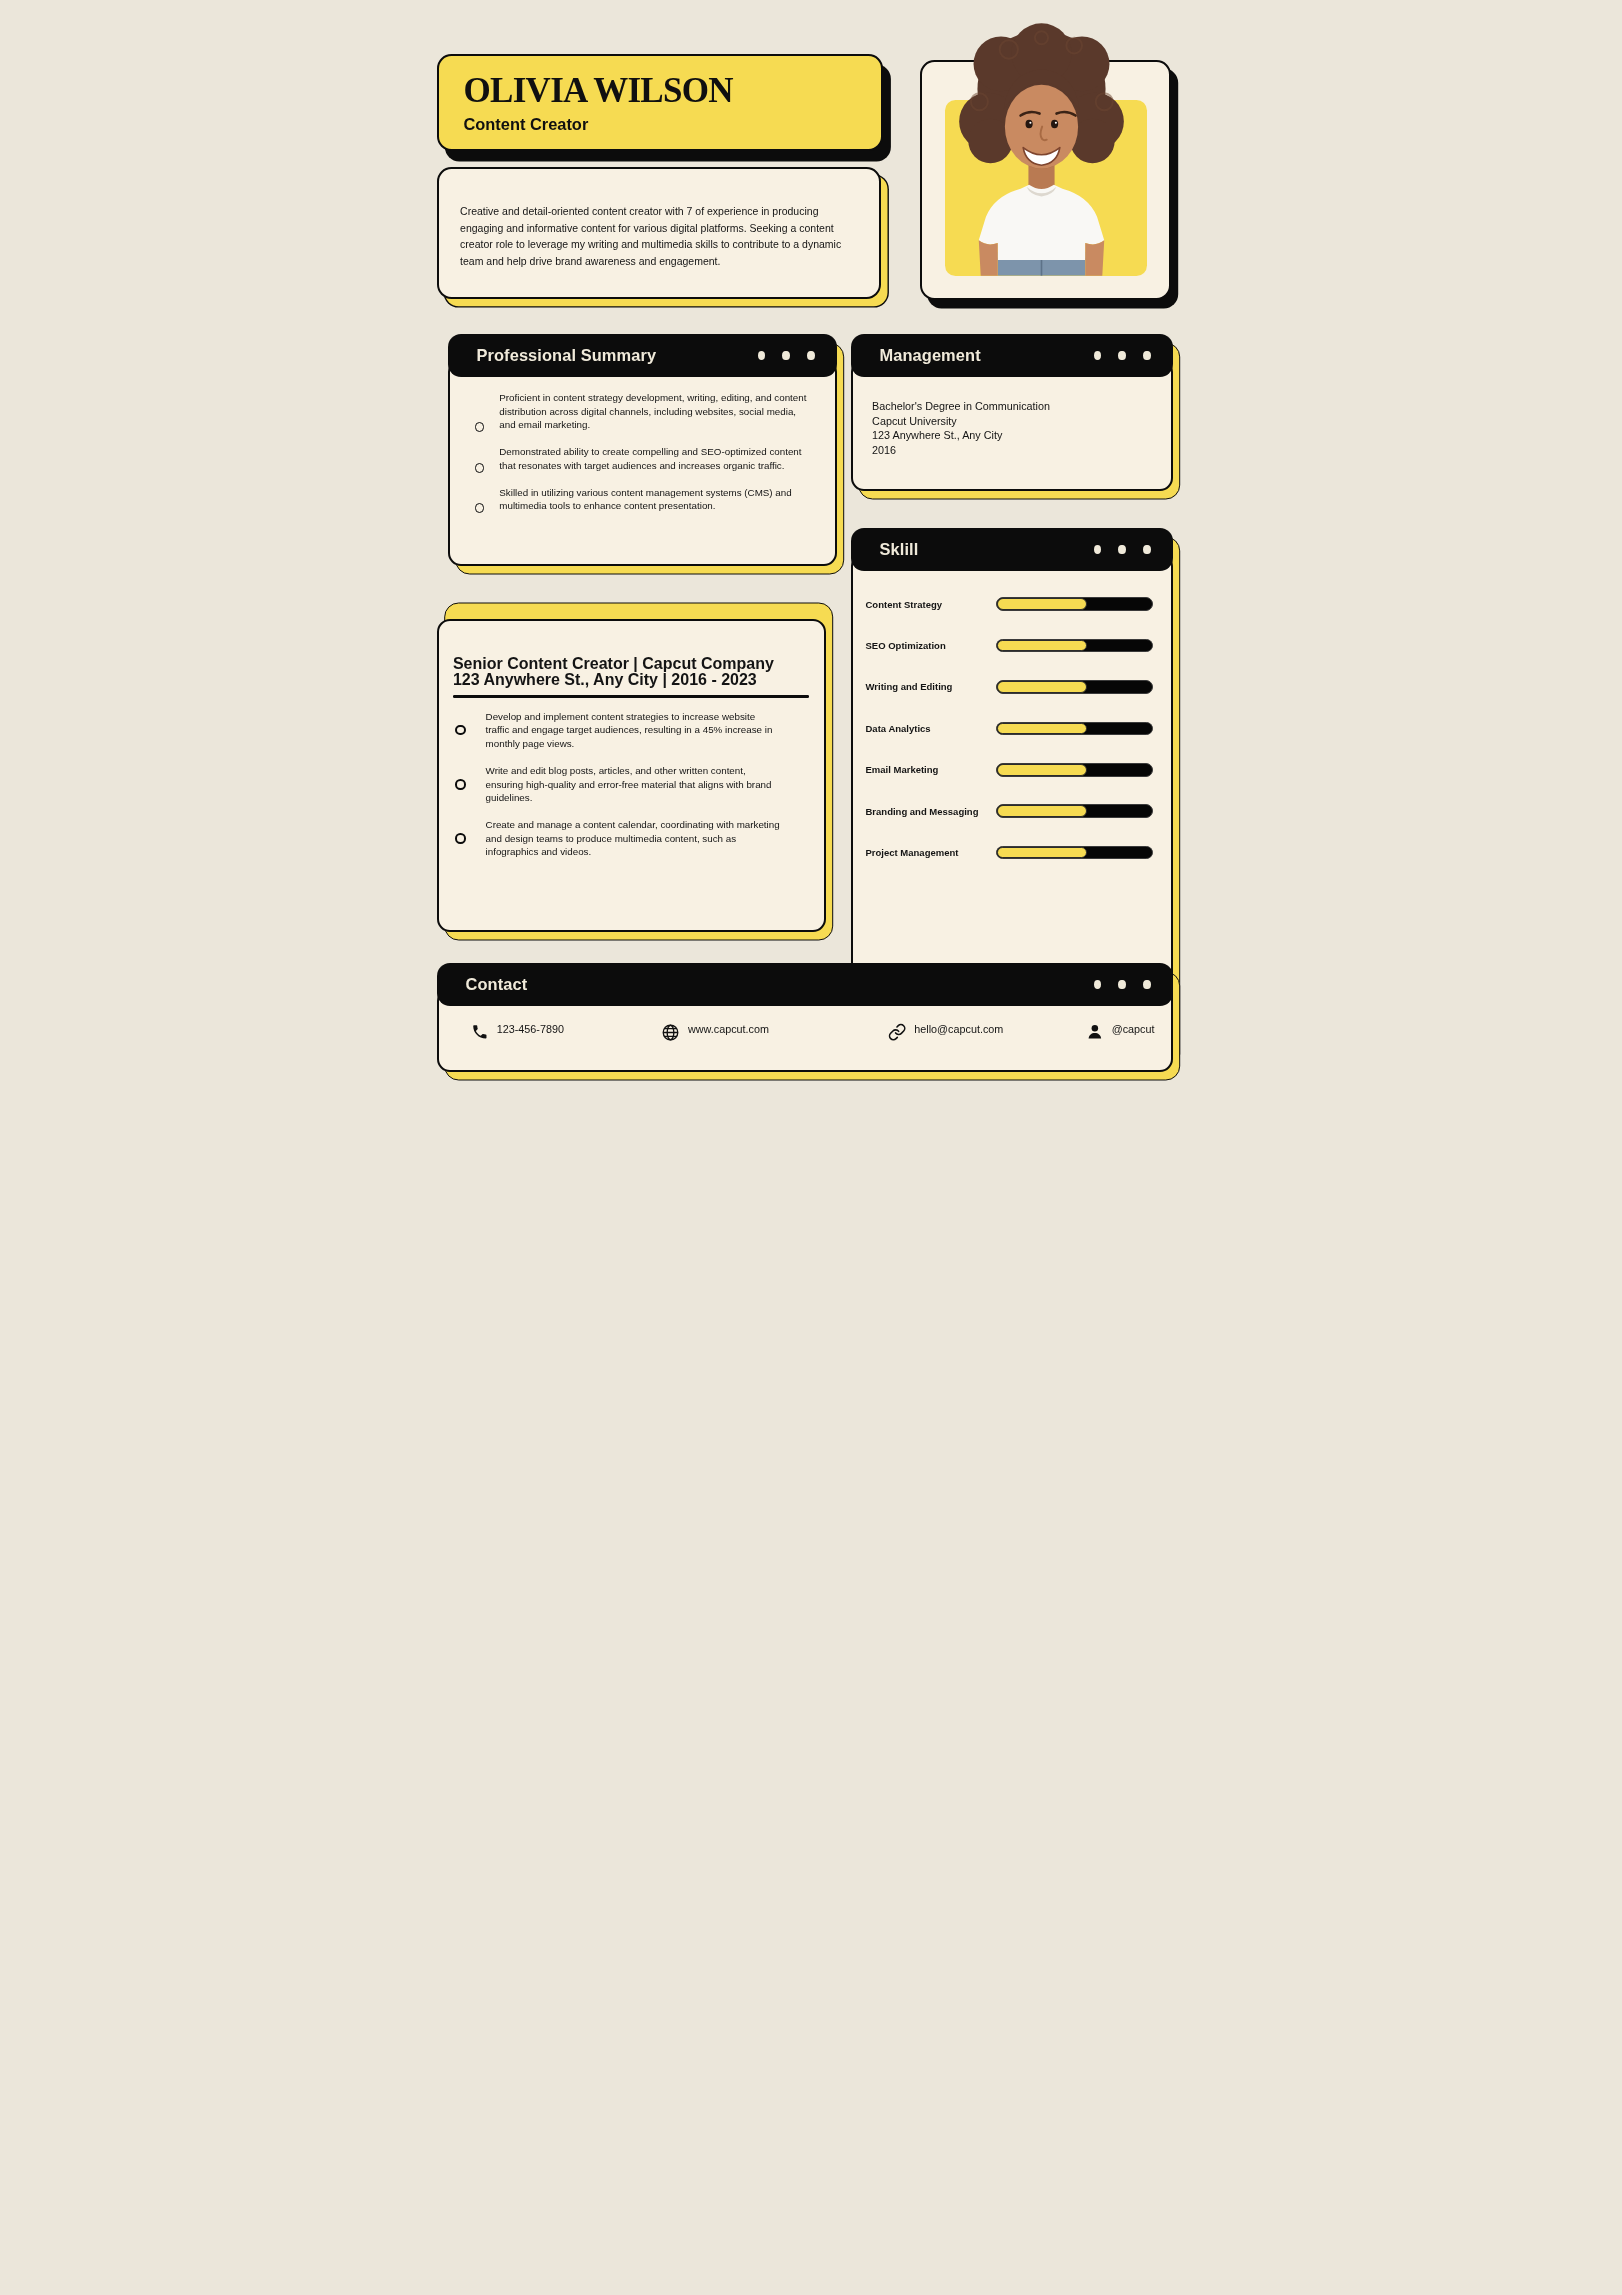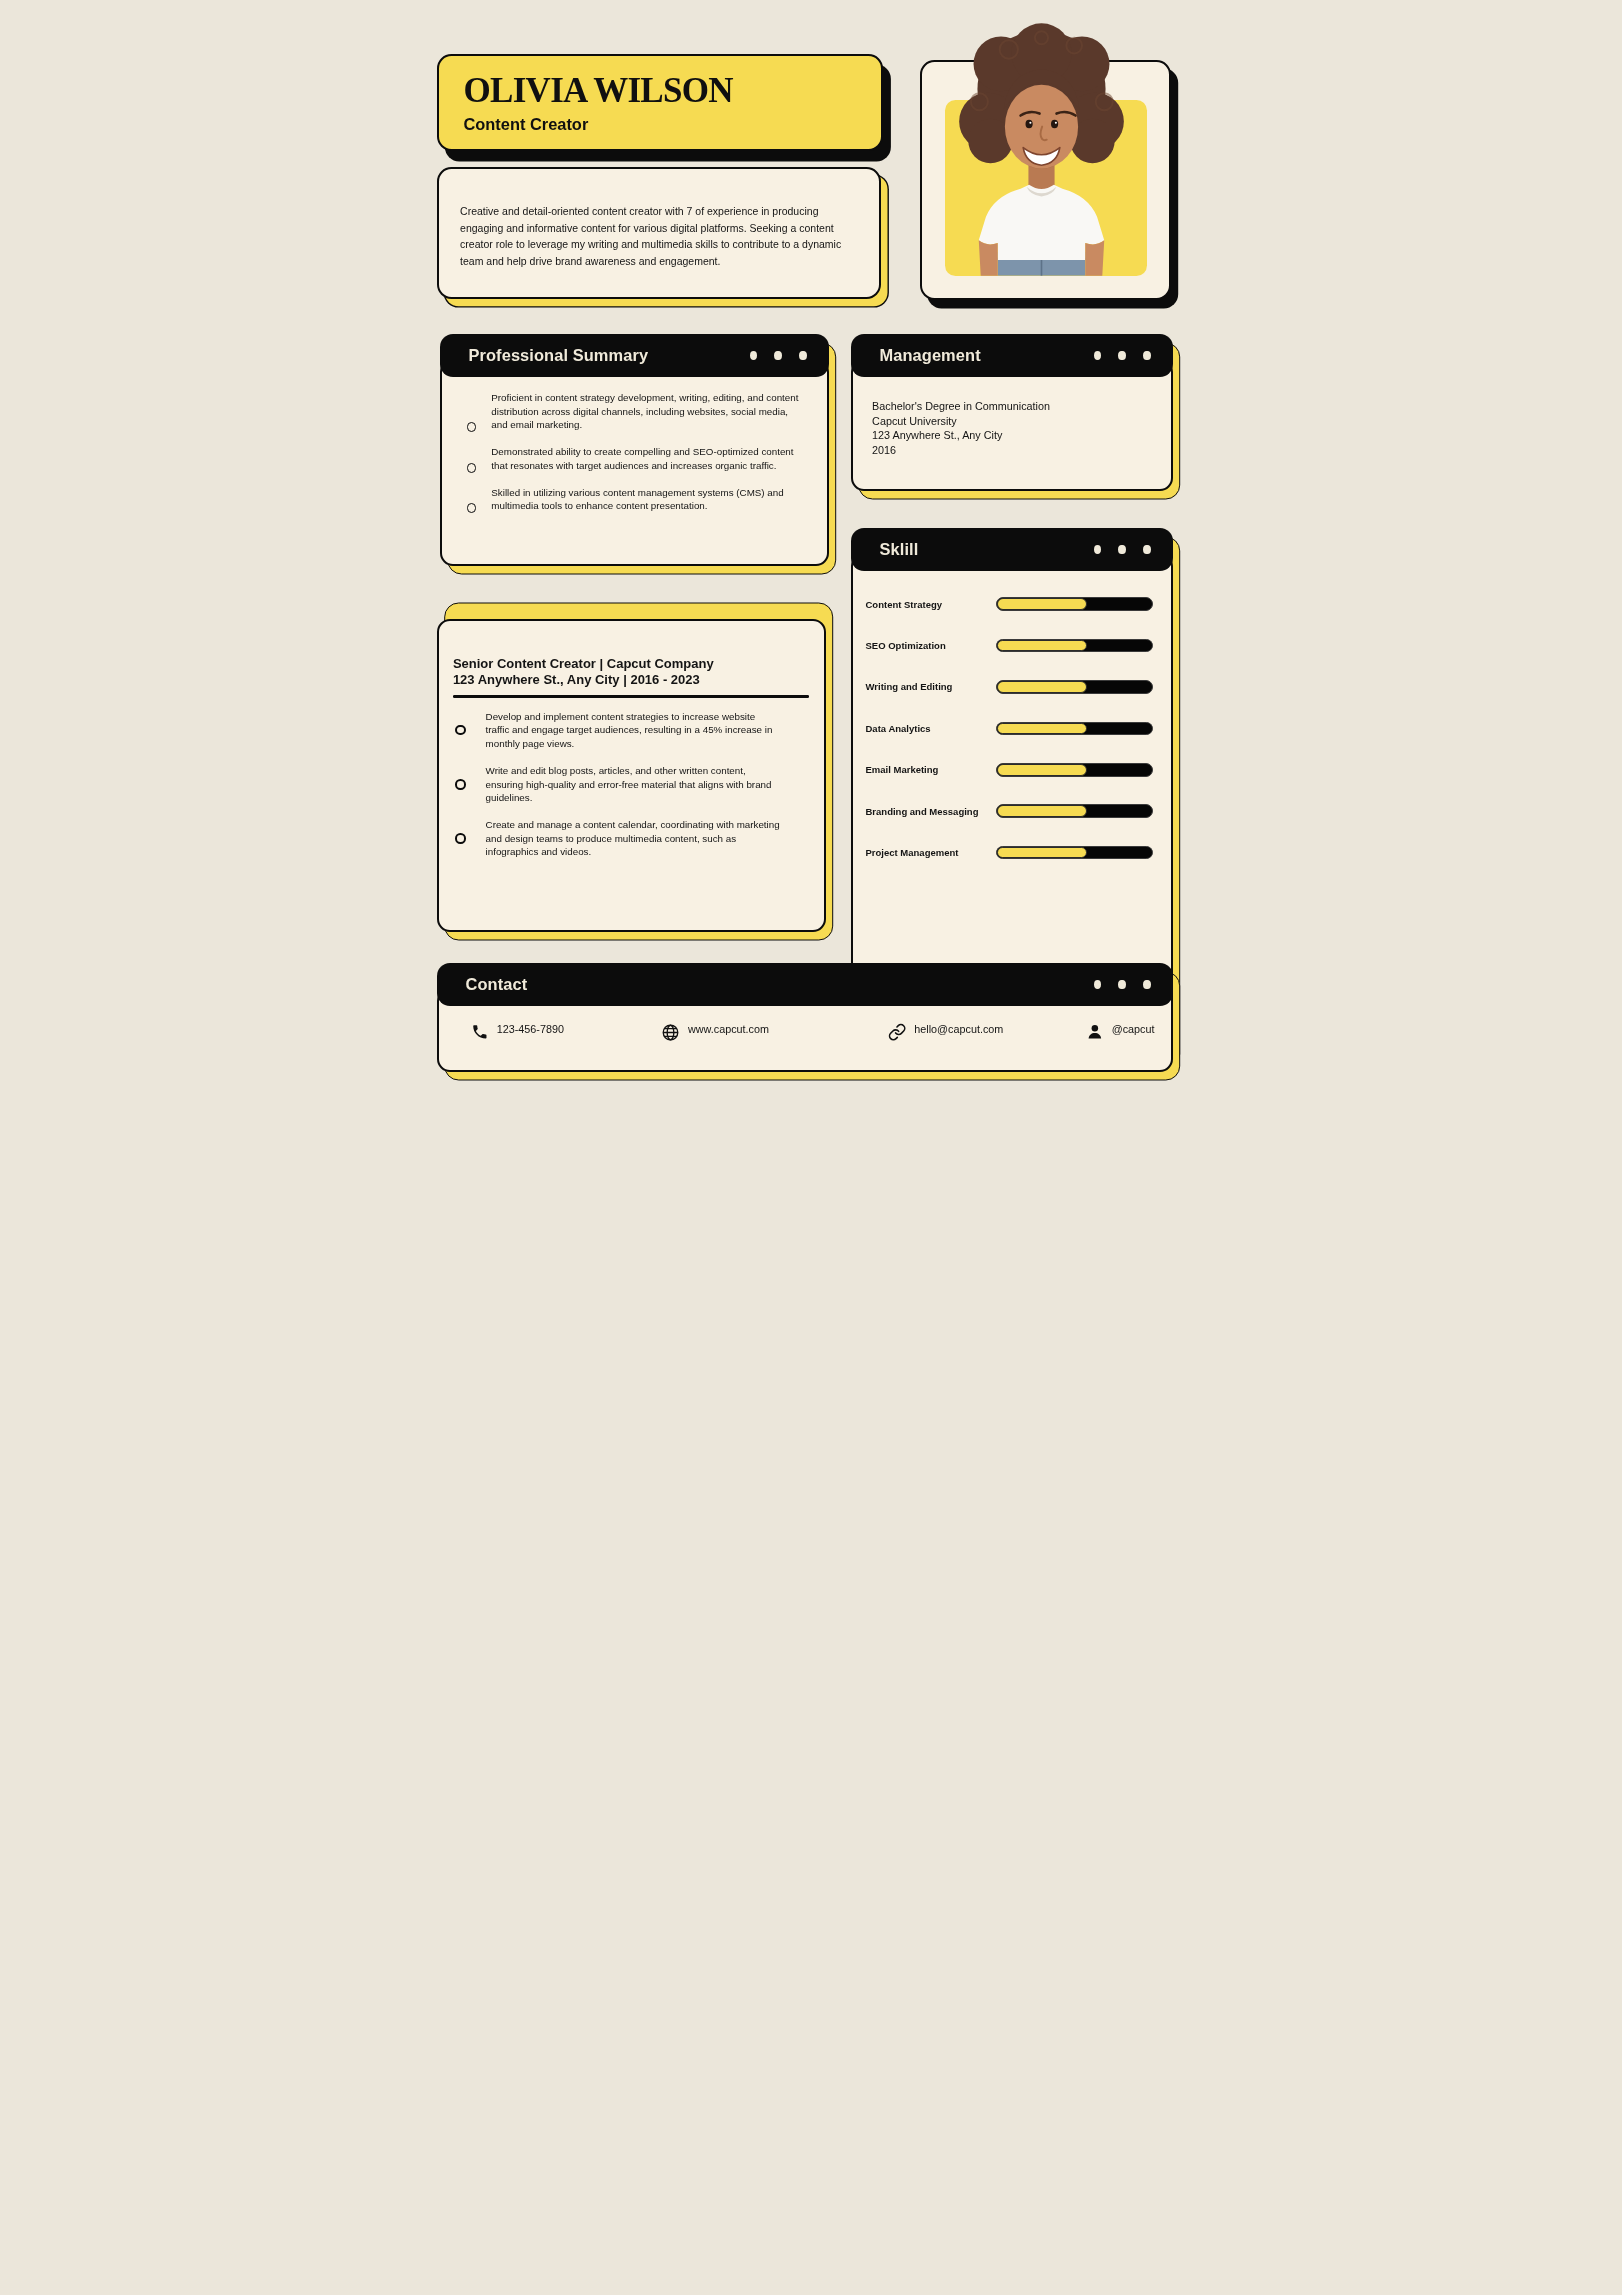--- a/index.html
+++ b/index.html
@@ -42,21 +42,21 @@
   .card::before{content:"";position:absolute;inset:0;transform:translate(7.2px,8.5px);
     background:var(--yellow);border:1.3px solid var(--black);border-radius:14.4px;z-index:0;}
   .card-header{position:absolute;top:0;left:0;right:0;height:43px;background:var(--black);
     border-radius:13px;display:flex;align-items:center;z-index:3;}
   .card-title{color:var(--dot);font-size:16.4px;font-weight:700;padding-left:29px;letter-spacing:0.1px;}
   .dots{display:flex;gap:17.7px;margin-left:auto;padding-right:22px;}
   .dots span{width:7.2px;height:9.2px;border-radius:50%;background:var(--dot);}
   .card-body{position:absolute;top:25px;left:0;right:0;bottom:0;background:var(--cream);
     border:2px solid var(--black);border-radius:13px;z-index:1;}
 
-  .summary-card{left:34px;top:334px;width:389px;height:232px;}
+  .summary-card{left:42px;top:334px;width:389px;height:232px;}
   .education-card{left:445px;top:334px;width:322px;height:157px;}
   .skills-card{left:445px;top:528px;width:322px;height:532px;}
   .experience-card{left:31px;top:594px;width:389px;height:338px;}
   .contact-card{left:31px;top:963px;width:736px;height:109px;}
 
   
   .summary-body{padding:30px 11.8px 0 25px;}
   .bullet-row{display:flex;align-items:flex-end;margin-bottom:13px;}
   .bullet-circle{flex:0 0 auto;width:9.8px;height:9.8px;border:1.6px solid var(--black);
     border-radius:50%;margin:1.3px 15px 0 0;background:transparent;}
@@ -70,21 +70,21 @@
   .skills-body{padding:42px 17.7px 0 13px;}
   .skill-row{display:flex;align-items:center;justify-content:space-between;margin-bottom:27px;height:14.4px;}
   .skill-label{font-size:9.5px;font-weight:700;}
   .skill-bar{position:relative;width:157px;height:13.7px;background:#060606;
     border:1.3px solid #3b3b3b;border-radius:7.2px;overflow:hidden;}
   .skill-fill{position:absolute;left:0;top:0;bottom:0;background:var(--yellow);
     border:1px solid #2b2b2b;border-radius:6.5px;}
 
   
   .experience-body{padding:35px 11px 0 14.4px;}
-  .experience-body .job-line{font-size:13px;font-weight:700;line-height:15.7px;}
+  .experience-body .job-line{font-size:16px;font-weight:700;line-height:15.7px;}
   .divider{height:2.6px;background:var(--black);border-radius:1.3px;margin:7.9px 3.3px 11.8px 0;}
   .exp-row{display:flex;align-items:center;margin-bottom:13px;}
   .exp-row .bullet-circle{width:10.5px;height:10.5px;border-width:2px;margin:0 19.6px 0 2.6px;}
   .exp-row p{width:296px;font-size:9.8px;line-height:13.7px;}
 
   
   .contact-body{padding:0;}
   .contact-item{position:absolute;top:33px;display:flex;align-items:flex-start;gap:8.5px;height:26px;}
   .contact-item .ci{flex:0 0 auto;display:flex;align-items:center;justify-content:center;}
   .contact-item p{font-size:10.8px;}

